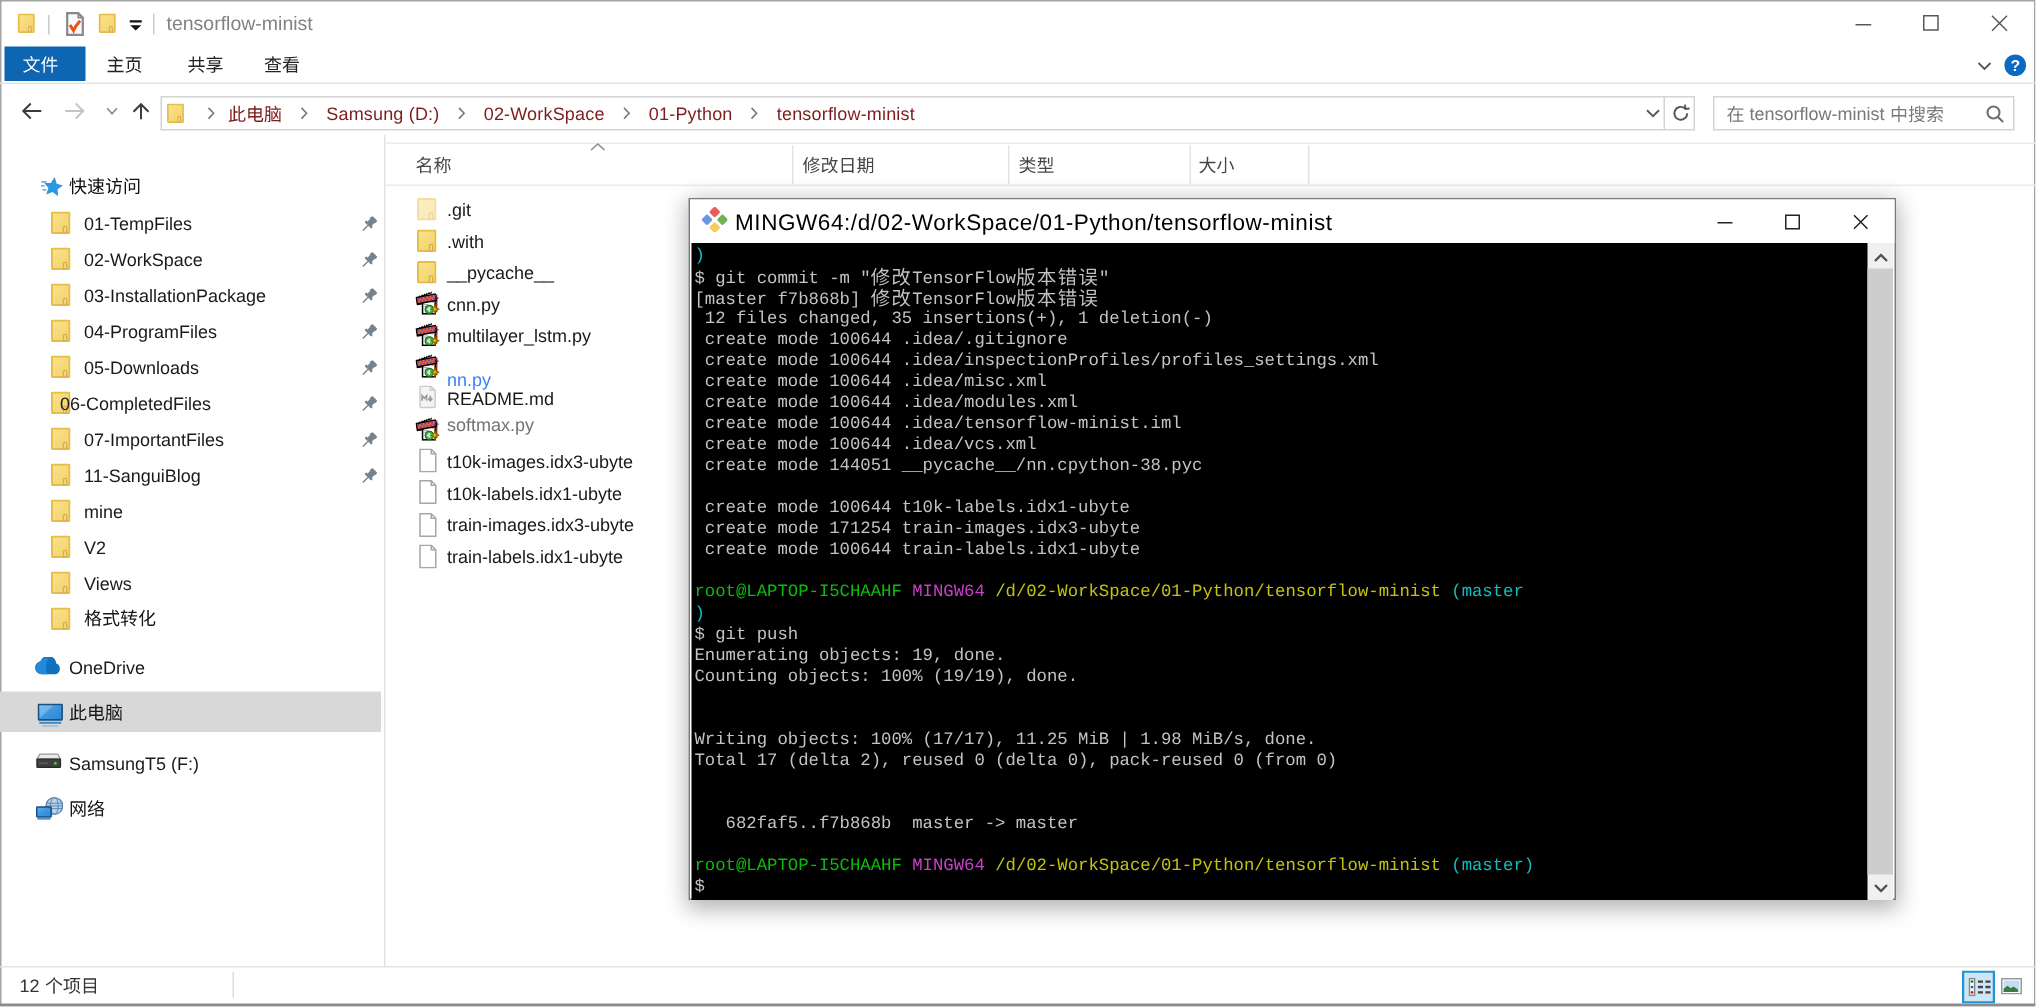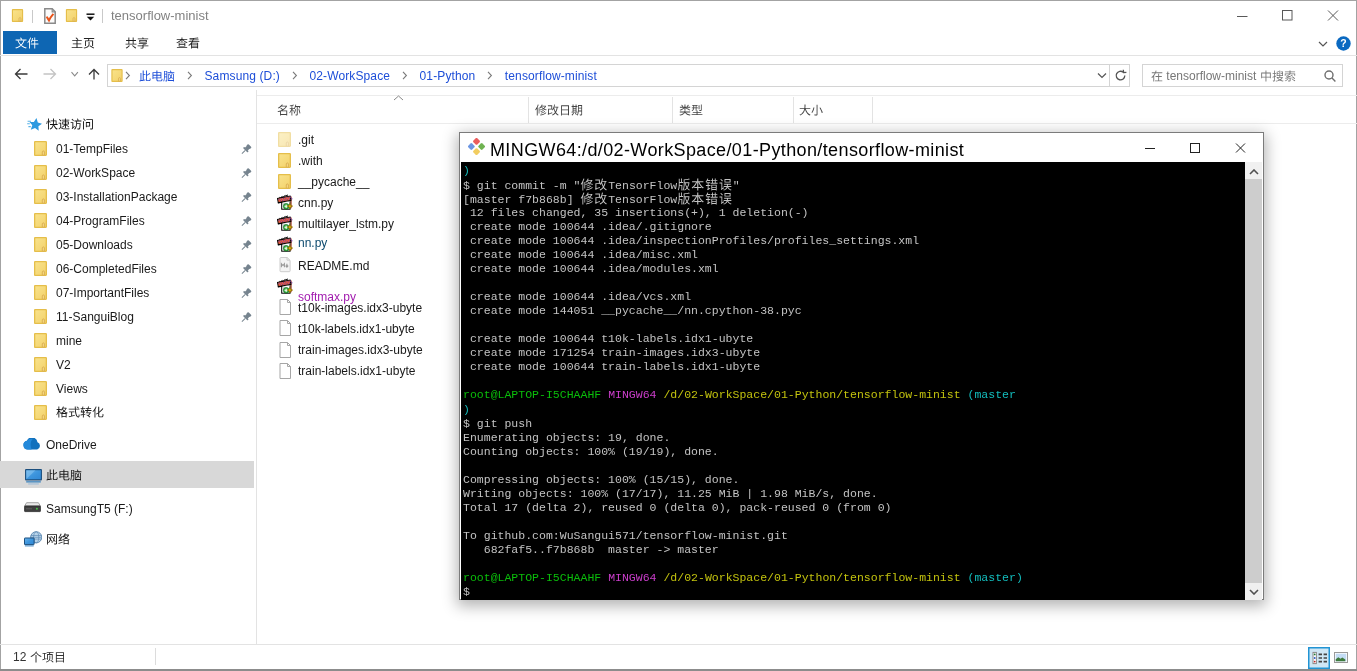--- a/index.html
+++ b/index.html
@@ -84,21 +84,21 @@
 <svg class="abs" style="left:111px;top:69px;opacity:1" width="12" height="13" viewBox="0 0 13 15">
 <defs>
       <linearGradient id="fg" x1="0" y1="0" x2="0.9" y2="1">
 <stop offset="0" stop-color="#f9e38c"></stop>
         <stop offset="1" stop-color="#f3d26c"></stop>
       </linearGradient>
     </defs>
 <rect x="0.65" y="0.65" width="11.7" height="13.7" rx="0.5" fill="url(#fg)" stroke="#e5be4a" stroke-width="1.3"></rect>
 <path d="M8.3 14.2 v-3.2 a1.05 1.05 0 0 1 2.1 0 V14.2 z" fill="#f7dc85" stroke="#d9ad4e" stroke-width="0.9"></path>
 </svg>
-<div class="abs" style="left:125px;top:69px;color:#1d4ed8;letter-spacing:0.12px">
+<div class="abs" style="left:138px;top:69px;color:#7f1d1d;letter-spacing:0.12px">
 <span style="margin-right:8px"><svg style="vertical-align:0px" width="6" height="9" viewBox="0 0 6 9">
         <path d="M1 0.9 l3.4 3.6 L1 8.1" fill="none" stroke="#7a7a7a" stroke-width="1.1"></path>
       </svg></span><svg class="cjk" style="vertical-align:-1.5px" width="36.00" height="12" viewBox="0 0 36.00 12">
       <path fill="currentColor" d="M4.1 4.2H6.4V5.1H4.1ZM3.7 0.5H4.7V10.1L3.7 10.2ZM1.5 2.9H2.4V10.4L1.5 10.6ZM0.5 10.4Q1.3 10.3 2.2 10.1Q3.2 10 4.2 9.8Q5.3 9.6 6.4 9.4L6.4 10.3Q5.4 10.5 4.4 10.7Q3.3 10.9 2.4 11Q1.4 11.2 0.7 11.4ZM10.5 3.1 11.2 3.8Q10.7 4.2 10.1 4.6Q9.5 4.9 8.9 5.3Q8.2 5.6 7.6 5.9Q7.5 5.8 7.4 5.6Q7.3 5.4 7.2 5.2Q7.8 4.9 8.4 4.6Q9 4.2 9.6 3.8Q10.1 3.4 10.5 3.1ZM7 0.5H7.9V9.5Q7.9 10 8 10.1Q8.1 10.3 8.5 10.3Q8.6 10.3 8.8 10.3Q9 10.3 9.3 10.3Q9.6 10.3 9.8 10.3Q10 10.3 10.2 10.3Q10.4 10.3 10.5 10.1Q10.7 9.9 10.7 9.4Q10.8 9 10.8 8.1Q11 8.2 11.2 8.4Q11.5 8.5 11.6 8.5Q11.6 9.5 11.5 10.1Q11.3 10.6 11 10.9Q10.8 11.1 10.2 11.1Q10.1 11.1 9.9 11.1Q9.6 11.1 9.3 11.1Q9 11.1 8.7 11.1Q8.5 11.1 8.4 11.1Q7.8 11.1 7.5 11Q7.2 10.9 7.1 10.5Q7 10.1 7 9.5Z M14 4.8H21.9V5.7H14ZM17.4 0.5H18.4V9.6Q18.4 9.9 18.4 10.1Q18.5 10.3 18.7 10.3Q18.9 10.4 19.2 10.4Q19.3 10.4 19.6 10.4Q19.8 10.4 20.2 10.4Q20.5 10.4 20.8 10.4Q21.1 10.4 21.4 10.4Q21.6 10.4 21.8 10.4Q22.1 10.4 22.3 10.2Q22.5 10.1 22.5 9.6Q22.6 9.2 22.6 8.5Q22.8 8.6 23.1 8.7Q23.3 8.8 23.5 8.9Q23.5 9.8 23.3 10.3Q23.2 10.8 22.8 11.1Q22.5 11.3 21.8 11.3Q21.7 11.3 21.5 11.3Q21.2 11.3 20.8 11.3Q20.5 11.3 20.1 11.3Q19.8 11.3 19.5 11.3Q19.3 11.3 19.2 11.3Q18.5 11.3 18.1 11.2Q17.7 11 17.6 10.6Q17.4 10.2 17.4 9.5ZM14.1 2.2H22.4V8.3H14.1V7.4H21.5V3.1H14.1ZM13.5 2.2H14.4V9H13.5Z M30 4.5 30.6 4Q31 4.6 31.5 5.2Q31.9 5.8 32.4 6.4Q32.8 7 33.2 7.6Q33.5 8.1 33.7 8.6L33.1 9.1Q32.9 8.6 32.5 8.1Q32.2 7.5 31.8 6.9Q31.3 6.3 30.9 5.6Q30.4 5 30 4.5ZM32.8 3.4 33.5 3.6Q33.2 4.8 32.8 5.9Q32.3 7 31.8 7.9Q31.2 8.8 30.5 9.5Q30.4 9.4 30.3 9.3Q30.2 9.2 30.1 9.1Q30 9 29.9 8.9Q30.9 8 31.6 6.5Q32.4 5.1 32.8 3.4ZM28.6 2.3H35.3V3.2H28.6ZM28.9 4.1H29.7V10H34.7V10.9H28.9ZM34.2 4.1H35V11.5H34.2ZM30.9 0.7 31.7 0.5Q31.9 0.9 32.2 1.4Q32.4 1.9 32.6 2.2L31.7 2.5Q31.6 2.2 31.4 1.7Q31.1 1.2 30.9 0.7ZM25.3 0.9H27.9V1.6H25.3ZM27.4 0.9H28.2V10.5Q28.2 10.8 28.1 11Q28 11.2 27.8 11.3Q27.6 11.4 27.4 11.4Q27.1 11.4 26.6 11.4Q26.6 11.3 26.5 11Q26.4 10.8 26.4 10.6Q26.7 10.6 26.9 10.6Q27.2 10.6 27.2 10.6Q27.4 10.6 27.4 10.5ZM25.1 0.9H25.9V5.3Q25.9 6 25.8 6.8Q25.8 7.6 25.7 8.5Q25.6 9.3 25.5 10.1Q25.3 10.9 25 11.6Q24.9 11.5 24.8 11.4Q24.7 11.3 24.6 11.2Q24.4 11.1 24.3 11.1Q24.7 10.2 24.8 9.2Q25 8.2 25 7.2Q25.1 6.2 25.1 5.3ZM25.3 3.7H27.8V4.5H25.3ZM25.3 6.5H27.8V7.3H25.3Z"></path>
     </svg><span style="margin:0 11.5px 0 12px"><svg style="vertical-align:0px" width="6" height="9" viewBox="0 0 6 9">
         <path d="M1 0.9 l3.4 3.6 L1 8.1" fill="none" stroke="#7a7a7a" stroke-width="1.1"></path>
       </svg></span>Samsung (D:)<span style="margin:0 11.5px 0 12px"><svg style="vertical-align:0px" width="6" height="9" viewBox="0 0 6 9">
         <path d="M1 0.9 l3.4 3.6 L1 8.1" fill="none" stroke="#7a7a7a" stroke-width="1.1"></path>
       </svg></span>02-WorkSpace<span style="margin:0 11.5px 0 12px"><svg style="vertical-align:0px" width="6" height="9" viewBox="0 0 6 9">
         <path d="M1 0.9 l3.4 3.6 L1 8.1" fill="none" stroke="#7a7a7a" stroke-width="1.1"></path>
@@ -230,21 +230,21 @@
 <svg class="abs" style="left:34px;top:260.5px;opacity:1" width="13" height="15" viewBox="0 0 13 15">
 <defs>
       <linearGradient id="fg" x1="0" y1="0" x2="0.9" y2="1">
 <stop offset="0" stop-color="#f9e38c"></stop>
         <stop offset="1" stop-color="#f3d26c"></stop>
       </linearGradient>
     </defs>
 <rect x="0.65" y="0.65" width="11.7" height="13.7" rx="0.5" fill="url(#fg)" stroke="#e5be4a" stroke-width="1.3"></rect>
 <path d="M8.3 14.2 v-3.2 a1.05 1.05 0 0 1 2.1 0 V14.2 z" fill="#f7dc85" stroke="#d9ad4e" stroke-width="0.9"></path>
 </svg>
-<div class="abs" style="left:56px;top:262px">06-CompletedFiles</div>
+<div class="abs" style="left:40px;top:262px">06-CompletedFiles</div>
 <svg class="abs" style="left:239px;top:263px" width="13.5" height="13.5" viewBox="0 0 13 13">
 <g transform="rotate(45 6.5 6.5)" fill="#75838e">
 <rect x="4.1" y="0.8" width="4.8" height="2.6" rx="0.9"></rect>
 <rect x="4.6" y="2.6" width="3.8" height="3.4"></rect>
 <rect x="3.4" y="5.6" width="6.2" height="1.6" rx="0.7"></rect>
 <rect x="6.1" y="7.2" width="0.9" height="4.6"></rect>
 </g>
   </svg>
 <svg class="abs" style="left:34px;top:284.5px;opacity:1" width="13" height="15" viewBox="0 0 13 15">
 <defs>
@@ -502,21 +502,21 @@
         <rect x="9.65" y="5.55" width="1.15" height="1.15"></rect>
         <rect x="11.95" y="5.55" width="1.15" height="1.15"></rect>
         <rect x="14.25" y="5.55" width="1.15" height="1.15"></rect>
       </g>
 <path d="M0.4 7.25 h4.5 v1.1 h-4.5 z" fill="#000"></path>
 </g>
 <circle cx="9.2" cy="12.3" r="2.8" fill="#3fae49" stroke="#0c6b1c" stroke-width="0.7"></circle>
 <path d="M9.2 10.7 v3.2 M7.6 12.3 h3.2" stroke="#d9f7dc" stroke-width="1.2"></path>
 <path d="M12.9 9.4 l0.72 1.98 1.98 0.72 -1.98 0.72 -0.72 1.98 -0.72-1.98 -1.98-0.72 1.98-0.72 z" fill="#fac80a" stroke="#8a6d00" stroke-width="0.8"></path>
 </svg>
-<div class="abs" style="left:298px;top:236px;color:#0c4a6e">nn.py</div>
+<div class="abs" style="left:298px;top:246px;color:#3b82f6">nn.py</div>
 <svg class="abs" style="left:277px;top:257.42px" width="16" height="16" viewBox="0 0 16 16">
 <path d="M3 1.2 a0.9 0.9 0 0 1 0.9-0.7 h6.3 l2.9 2.9 v10.4 a0.9 0.9 0 0 1-0.9 0.9 h-8.3 a0.9 0.9 0 0 1-0.9-0.9 z" fill="#f4f4f4" stroke="#cccccc" stroke-width="1"></path>
 <path d="M10 0.6 v2.6 h2.9" fill="none" stroke="#cccccc" stroke-width="1"></path>
 <path d="M4.4 10.2 V6.8 l1.5 1.7 1.5-1.7 v3.4" fill="none" stroke="#9a9a9a" stroke-width="1.1"></path>
 <path d="M9.9 6.8 v3.2 m-1.3-1.4 l1.3 1.5 1.3-1.5" fill="none" stroke="#9a9a9a" stroke-width="1.1"></path>
 </svg>
 <div class="abs" style="left:298px;top:258.9px;color:#191919">README.md</div>
 <svg class="abs" style="left:277px;top:278.44px" width="16" height="16" viewBox="0 0 16 16">
 <rect x="4.7" y="3.4" width="8.4" height="11.8" fill="#fff" stroke="#000" stroke-width="1"></rect>
 <path d="M13.6 2.4 h1 v11.8 h-1 z" fill="#9b3016"></path>
@@ -537,21 +537,21 @@
         <rect x="9.65" y="5.55" width="1.15" height="1.15"></rect>
         <rect x="11.95" y="5.55" width="1.15" height="1.15"></rect>
         <rect x="14.25" y="5.55" width="1.15" height="1.15"></rect>
       </g>
 <path d="M0.4 7.25 h4.5 v1.1 h-4.5 z" fill="#000"></path>
 </g>
 <circle cx="9.2" cy="12.3" r="2.8" fill="#3fae49" stroke="#0c6b1c" stroke-width="0.7"></circle>
 <path d="M9.2 10.7 v3.2 M7.6 12.3 h3.2" stroke="#d9f7dc" stroke-width="1.2"></path>
 <path d="M12.9 9.4 l0.72 1.98 1.98 0.72 -1.98 0.72 -0.72 1.98 -0.72-1.98 -1.98-0.72 1.98-0.72 z" fill="#fac80a" stroke="#8a6d00" stroke-width="0.8"></path>
 </svg>
-<div class="abs" style="left:298px;top:290px;color:#a21caf">softmax.py</div>
+<div class="abs" style="left:298px;top:276px;color:#737373">softmax.py</div>
 <svg class="abs" style="left:277px;top:299.46000000000004px" width="16" height="16" viewBox="0 0 16 16">
 <path d="M3 0.5 h7.5 l3 3 v12 h-10.5 z" fill="#fff" stroke="#a6a6a6" stroke-width="1"></path>
 <path d="M10.5 0.5 v3 h3" fill="none" stroke="#a6a6a6" stroke-width="1"></path>
 </svg>
 <div class="abs" style="left:298px;top:301.0px;color:#191919">t10k-images.idx3-ubyte</div>
 <svg class="abs" style="left:277px;top:320.48px" width="16" height="16" viewBox="0 0 16 16">
 <path d="M3 0.5 h7.5 l3 3 v12 h-10.5 z" fill="#fff" stroke="#a6a6a6" stroke-width="1"></path>
 <path d="M10.5 0.5 v3 h3" fill="none" stroke="#a6a6a6" stroke-width="1"></path>
 </svg>
 <div class="abs" style="left:298px;top:322.0px;color:#191919">t10k-labels.idx1-ubyte</div>
@@ -589,21 +589,21 @@
 <div id="term">
 <div id="tbar"></div>
 <svg class="abs" style="left:8px;top:5px" width="17" height="17" viewBox="0 0 34 34">
 <g transform="rotate(45 17 17)">
 <rect x="4.2" y="4.2" width="11" height="11" rx="2.4" fill="#ea5d5d"></rect>
 <rect x="18.8" y="4.2" width="11" height="11" rx="2.4" fill="#6fb351"></rect>
 <rect x="4.2" y="18.8" width="11" height="11" rx="2.4" fill="#6b96e3"></rect>
 <rect x="18.8" y="18.8" width="11" height="11" rx="2.4" fill="#f2cd60"></rect>
 </g>
     </svg>
-<div class="abs" style="left:30px;top:7px;font-size:18px;color:#000;letter-spacing:0.38px">MINGW64:/d/02-WorkSpace/01-Python/tensorflow-minist</div>
+<div class="abs" style="left:30px;top:7px;font-size:15px;color:#000;letter-spacing:0.38px">MINGW64:/d/02-WorkSpace/01-Python/tensorflow-minist</div>
 <svg class="abs" style="left:680px;top:8px" width="112" height="14" viewBox="0 0 112 14">
 <path d="M5 7.5 h10" stroke="#222" stroke-width="1"></path>
 <rect x="50.5" y="2.5" width="9" height="9" fill="none" stroke="#222" stroke-width="1"></rect>
 <path d="M96 2.5 l9 9 M105 2.5 l-9 9" stroke="#222" stroke-width="1"></path>
 </svg>
 <div id="tbody">
 <div class="tl" style="top:1.50px"><span class="c">)</span></div>
 <div class="tl" style="top:15.56px"><span>$ git commit -m "</span><svg class="cjk" width="27.68" height="13" viewBox="0 0 27.68 13">
           <path fill="currentColor" d="M9.5 6.4 10.2 6.7Q9.8 7.1 9.3 7.5Q8.7 7.9 8.1 8.1Q7.5 8.4 6.9 8.6Q6.8 8.5 6.6 8.3Q6.5 8.2 6.3 8.1Q6.9 7.9 7.5 7.6Q8.1 7.4 8.6 7.1Q9.1 6.8 9.5 6.4ZM10.7 7.7 11.5 8Q11 8.6 10.3 9Q9.6 9.5 8.7 9.8Q7.9 10.2 7 10.4Q6.9 10.3 6.8 10.1Q6.6 9.9 6.5 9.7Q7.3 9.6 8.1 9.3Q8.9 9 9.6 8.6Q10.3 8.2 10.7 7.7ZM12 9.1 12.8 9.5Q12.2 10.2 11.2 10.8Q10.2 11.4 8.9 11.8Q7.7 12.2 6.3 12.4Q6.2 12.3 6.1 12Q5.9 11.8 5.8 11.7Q7.1 11.5 8.3 11.1Q9.5 10.8 10.4 10.3Q11.4 9.8 12 9.1ZM7.8 0.5 8.7 0.7Q8.2 1.9 7.5 2.9Q6.8 4 6 4.7Q5.9 4.6 5.8 4.5Q5.6 4.4 5.5 4.3Q5.3 4.2 5.2 4.1Q6 3.5 6.7 2.5Q7.4 1.6 7.8 0.5ZM7.6 1.9H11.7V2.8H7.1ZM7.4 2.4Q7.8 3.2 8.6 3.9Q9.3 4.6 10.5 5.2Q11.6 5.7 13 6Q13 6.1 12.9 6.3Q12.8 6.4 12.7 6.6Q12.6 6.7 12.5 6.8Q11 6.5 9.9 5.9Q8.8 5.2 8 4.5Q7.3 3.7 6.8 2.9ZM4.4 4.1H5.2V10.4H4.4ZM3.5 0.6 4.4 0.8Q4 2 3.5 3.1Q3 4.2 2.4 5.2Q1.8 6.1 1.2 6.9Q1.1 6.8 1.1 6.6Q1 6.4 0.9 6.2Q0.8 6 0.7 5.9Q1.2 5.3 1.8 4.4Q2.3 3.6 2.7 2.6Q3.2 1.6 3.5 0.6ZM2.4 3.8 3.3 2.9 3.3 2.9V12.5H2.4ZM11.6 1.9H11.8L11.9 1.9L12.5 2.2Q12.1 3.2 11.4 4Q10.7 4.8 9.8 5.3Q8.9 5.9 7.8 6.3Q6.8 6.7 5.7 6.9Q5.7 6.7 5.5 6.5Q5.4 6.3 5.2 6.1Q6.3 6 7.2 5.6Q8.2 5.3 9.1 4.8Q9.9 4.3 10.6 3.6Q11.2 2.9 11.6 2.1Z M21.6 2.9H26.6V3.8H21.6ZM22 0.5 23 0.7Q22.7 1.9 22.4 3Q22 4.2 21.5 5.2Q21.1 6.1 20.5 6.9Q20.4 6.8 20.3 6.7Q20.2 6.5 20 6.4Q19.9 6.3 19.8 6.2Q20.3 5.5 20.7 4.6Q21.2 3.7 21.5 2.7Q21.8 1.6 22 0.5ZM24.8 3.5 25.8 3.6Q25.5 5.8 24.8 7.5Q24.1 9.2 23 10.5Q21.9 11.7 20.3 12.5Q20.2 12.4 20.1 12.2Q20 12.1 19.9 11.9Q19.8 11.8 19.7 11.6Q21.3 10.9 22.3 9.8Q23.3 8.7 23.9 7.1Q24.5 5.5 24.8 3.5ZM22 3.8Q22.3 5.5 23 7.1Q23.6 8.7 24.5 9.8Q25.5 11 26.8 11.6Q26.7 11.7 26.6 11.8Q26.5 12 26.4 12.1Q26.2 12.3 26.2 12.4Q24.8 11.7 23.8 10.5Q22.8 9.2 22.2 7.6Q21.5 5.9 21.1 3.9ZM15.4 11.9 15.3 10.9 15.7 10.5 19.9 9Q19.9 9.2 19.9 9.5Q19.9 9.8 20 9.9Q18.8 10.3 18.1 10.6Q17.3 11 16.8 11.2Q16.3 11.4 16 11.5Q15.8 11.6 15.6 11.7Q15.5 11.8 15.4 11.9ZM15.4 11.9Q15.4 11.7 15.3 11.5Q15.3 11.3 15.2 11.1Q15.1 11 15 10.8Q15.2 10.8 15.3 10.6Q15.4 10.5 15.4 10.1V5.2H16.4V11.1Q16.4 11.1 16.3 11.1Q16.2 11.2 16.1 11.2Q15.9 11.3 15.7 11.4Q15.6 11.5 15.5 11.6Q15.4 11.7 15.4 11.9ZM15.3 1.4H19.9V6.1H15.7V5.2H18.9V2.4H15.3Z"></path>
         </svg><span>TensorFlow</span><svg class="cjk" width="55.36" height="13" viewBox="0 0 55.36 13">
@@ -612,34 +612,33 @@
 <div class="tl" style="top:29.62px"><span>[master f7b868b] </span><svg class="cjk" width="27.68" height="13" viewBox="0 0 27.68 13">
           <path fill="currentColor" d="M9.5 6.4 10.2 6.7Q9.8 7.1 9.3 7.5Q8.7 7.9 8.1 8.1Q7.5 8.4 6.9 8.6Q6.8 8.5 6.6 8.3Q6.5 8.2 6.3 8.1Q6.9 7.9 7.5 7.6Q8.1 7.4 8.6 7.1Q9.1 6.8 9.5 6.4ZM10.7 7.7 11.5 8Q11 8.6 10.3 9Q9.6 9.5 8.7 9.8Q7.9 10.2 7 10.4Q6.9 10.3 6.8 10.1Q6.6 9.9 6.5 9.7Q7.3 9.6 8.1 9.3Q8.9 9 9.6 8.6Q10.3 8.2 10.7 7.7ZM12 9.1 12.8 9.5Q12.2 10.2 11.2 10.8Q10.2 11.4 8.9 11.8Q7.7 12.2 6.3 12.4Q6.2 12.3 6.1 12Q5.9 11.8 5.8 11.7Q7.1 11.5 8.3 11.1Q9.5 10.8 10.4 10.3Q11.4 9.8 12 9.1ZM7.8 0.5 8.7 0.7Q8.2 1.9 7.5 2.9Q6.8 4 6 4.7Q5.9 4.6 5.8 4.5Q5.6 4.4 5.5 4.3Q5.3 4.2 5.2 4.1Q6 3.5 6.7 2.5Q7.4 1.6 7.8 0.5ZM7.6 1.9H11.7V2.8H7.1ZM7.4 2.4Q7.8 3.2 8.6 3.9Q9.3 4.6 10.5 5.2Q11.6 5.7 13 6Q13 6.1 12.9 6.3Q12.8 6.4 12.7 6.6Q12.6 6.7 12.5 6.8Q11 6.5 9.9 5.9Q8.8 5.2 8 4.5Q7.3 3.7 6.8 2.9ZM4.4 4.1H5.2V10.4H4.4ZM3.5 0.6 4.4 0.8Q4 2 3.5 3.1Q3 4.2 2.4 5.2Q1.8 6.1 1.2 6.9Q1.1 6.8 1.1 6.6Q1 6.4 0.9 6.2Q0.8 6 0.7 5.9Q1.2 5.3 1.8 4.4Q2.3 3.6 2.7 2.6Q3.2 1.6 3.5 0.6ZM2.4 3.8 3.3 2.9 3.3 2.9V12.5H2.4ZM11.6 1.9H11.8L11.9 1.9L12.5 2.2Q12.1 3.2 11.4 4Q10.7 4.8 9.8 5.3Q8.9 5.9 7.8 6.3Q6.8 6.7 5.7 6.9Q5.7 6.7 5.5 6.5Q5.4 6.3 5.2 6.1Q6.3 6 7.2 5.6Q8.2 5.3 9.1 4.8Q9.9 4.3 10.6 3.6Q11.2 2.9 11.6 2.1Z M21.6 2.9H26.6V3.8H21.6ZM22 0.5 23 0.7Q22.7 1.9 22.4 3Q22 4.2 21.5 5.2Q21.1 6.1 20.5 6.9Q20.4 6.8 20.3 6.7Q20.2 6.5 20 6.4Q19.9 6.3 19.8 6.2Q20.3 5.5 20.7 4.6Q21.2 3.7 21.5 2.7Q21.8 1.6 22 0.5ZM24.8 3.5 25.8 3.6Q25.5 5.8 24.8 7.5Q24.1 9.2 23 10.5Q21.9 11.7 20.3 12.5Q20.2 12.4 20.1 12.2Q20 12.1 19.9 11.9Q19.8 11.8 19.7 11.6Q21.3 10.9 22.3 9.8Q23.3 8.7 23.9 7.1Q24.5 5.5 24.8 3.5ZM22 3.8Q22.3 5.5 23 7.1Q23.6 8.7 24.5 9.8Q25.5 11 26.8 11.6Q26.7 11.7 26.6 11.8Q26.5 12 26.4 12.1Q26.2 12.3 26.2 12.4Q24.8 11.7 23.8 10.5Q22.8 9.2 22.2 7.6Q21.5 5.9 21.1 3.9ZM15.4 11.9 15.3 10.9 15.7 10.5 19.9 9Q19.9 9.2 19.9 9.5Q19.9 9.8 20 9.9Q18.8 10.3 18.1 10.6Q17.3 11 16.8 11.2Q16.3 11.4 16 11.5Q15.8 11.6 15.6 11.7Q15.5 11.8 15.4 11.9ZM15.4 11.9Q15.4 11.7 15.3 11.5Q15.3 11.3 15.2 11.1Q15.1 11 15 10.8Q15.2 10.8 15.3 10.6Q15.4 10.5 15.4 10.1V5.2H16.4V11.1Q16.4 11.1 16.3 11.1Q16.2 11.2 16.1 11.2Q15.9 11.3 15.7 11.4Q15.6 11.5 15.5 11.6Q15.4 11.7 15.4 11.9ZM15.3 1.4H19.9V6.1H15.7V5.2H18.9V2.4H15.3Z"></path>
         </svg><span>TensorFlow</span><svg class="cjk" width="55.36" height="13" viewBox="0 0 55.36 13">
           <path fill="currentColor" d="M2.2 4.1H6.1V5H2.2ZM7.2 4.3H11.9V5.2H7.2ZM4.1 0.5H5V4.6H4.1ZM2.2 6.9H5.3V12.5H4.4V7.8H2.2ZM1.8 0.8H2.7V5.9Q2.7 6.8 2.6 7.7Q2.6 8.6 2.5 9.4Q2.4 10.3 2.1 11.1Q1.9 11.8 1.5 12.5Q1.4 12.4 1.3 12.3Q1.2 12.2 1.1 12.1Q0.9 12 0.8 11.9Q1.1 11.3 1.3 10.6Q1.5 9.8 1.6 9.1Q1.7 8.3 1.7 7.5Q1.8 6.7 1.8 6ZM11.6 4.3H11.8L12 4.3L12.5 4.4Q12.2 6.6 11.6 8.1Q10.9 9.7 9.9 10.8Q8.9 11.9 7.7 12.5Q7.6 12.4 7.5 12.2Q7.4 12.1 7.3 12Q7.2 11.8 7.1 11.7Q8.2 11.2 9.2 10.2Q10.1 9.2 10.7 7.8Q11.4 6.3 11.6 4.5ZM8.6 4.9Q8.9 6.5 9.5 7.8Q10 9.2 10.9 10.2Q11.8 11.2 12.9 11.7Q12.8 11.8 12.7 12Q12.6 12.1 12.5 12.2Q12.4 12.4 12.3 12.5Q11.1 11.9 10.2 10.8Q9.3 9.7 8.8 8.2Q8.2 6.8 7.9 5ZM12.1 0.6 12.7 1.5Q12 1.6 11 1.8Q10 1.9 9 2.1Q7.9 2.2 7 2.2Q6.9 2.1 6.9 1.8Q6.8 1.6 6.7 1.4Q7.7 1.3 8.7 1.2Q9.7 1.1 10.6 0.9Q11.5 0.8 12.1 0.6ZM6.7 1.4H7.6V5.9Q7.6 6.7 7.6 7.6Q7.6 8.5 7.4 9.3Q7.3 10.2 7 11Q6.8 11.8 6.4 12.5Q6.3 12.5 6.1 12.4Q6 12.3 5.8 12.2Q5.7 12.1 5.6 12Q6 11.3 6.2 10.6Q6.4 9.8 6.5 9Q6.6 8.2 6.7 7.4Q6.7 6.6 6.7 5.9Z M15.1 3.3H26.4V4.2H15.1ZM17.2 9.1H24.3V10H17.2ZM20.2 0.5H21.3V12.5H20.2ZM19.3 3.6 20.2 3.9Q19.7 5.2 19 6.5Q18.2 7.7 17.3 8.7Q16.5 9.7 15.5 10.4Q15.4 10.3 15.3 10.1Q15.1 10 15 9.9Q14.9 9.7 14.7 9.6Q15.7 9 16.6 8.1Q17.4 7.1 18.1 6Q18.9 4.8 19.3 3.6ZM22.2 3.6Q22.6 4.8 23.3 6Q24 7.1 24.9 8Q25.8 9 26.8 9.5Q26.7 9.6 26.5 9.8Q26.4 9.9 26.3 10.1Q26.1 10.2 26 10.4Q25 9.7 24.1 8.7Q23.2 7.7 22.5 6.5Q21.8 5.2 21.3 3.9Z M30.4 0.6 31.3 0.8Q31 1.5 30.7 2.2Q30.3 2.9 29.9 3.5Q29.5 4.1 29.1 4.6Q29 4.5 29 4.3Q28.9 4.1 28.8 3.9Q28.7 3.8 28.6 3.7Q29.2 3.1 29.6 2.3Q30.1 1.5 30.4 0.6ZM30.1 2.1H33.3V3H29.9ZM30.6 12.3 30.4 11.4 30.8 11.1 33.1 9.8Q33.1 10 33.2 10.3Q33.3 10.5 33.3 10.7Q32.5 11.1 32 11.4Q31.5 11.7 31.2 11.9Q30.9 12 30.8 12.1Q30.7 12.2 30.6 12.3ZM29.5 4.3H33.1V5.2H29.5ZM28.9 7H33.4V7.9H28.9ZM30.6 12.3Q30.5 12.2 30.5 12Q30.4 11.9 30.3 11.7Q30.2 11.6 30.1 11.5Q30.3 11.4 30.5 11.1Q30.7 10.9 30.7 10.4V4.6H31.6V11.3Q31.6 11.3 31.5 11.4Q31.3 11.5 31.1 11.7Q30.9 11.8 30.7 12Q30.6 12.2 30.6 12.3ZM33.9 2.2H40.3V3.1H33.9ZM33.6 4.8H40.6V5.7H33.6ZM34.8 8.9H39.2V9.7H34.8ZM34.8 11.1H39.1V11.9H34.8ZM34.3 6.8H39.7V12.4H38.8V7.6H35.2V12.4H34.3ZM35.1 0.5H36V5.4H35.1ZM37.8 0.5H38.7V5.4H37.8Z M48.4 2V3.8H52.6V2ZM47.5 1.1H53.6V4.6H47.5ZM47.1 5.8H53.9V6.7H47.1ZM46.7 8.1H54.4V9H46.7ZM50.9 8.6Q51.3 9.8 52.3 10.6Q53.2 11.4 54.5 11.7Q54.4 11.8 54.3 11.9Q54.2 12.1 54.1 12.2Q53.9 12.4 53.9 12.5Q52.5 12.1 51.5 11.1Q50.6 10.2 50.1 8.8ZM50 6.3H51Q50.9 7.6 50.7 8.5Q50.5 9.5 50.1 10.3Q49.7 11 48.9 11.6Q48.1 12.1 46.9 12.5Q46.8 12.4 46.7 12.2Q46.6 12.1 46.5 11.9Q46.4 11.8 46.3 11.7Q47.5 11.4 48.2 10.9Q48.9 10.4 49.3 9.8Q49.7 9.1 49.8 8.3Q50 7.4 50 6.3ZM43.3 1.5 43.9 0.9Q44.3 1.2 44.7 1.5Q45 1.9 45.4 2.2Q45.7 2.5 45.9 2.8L45.2 3.5Q45 3.2 44.7 2.9Q44.4 2.5 44 2.2Q43.6 1.8 43.3 1.5ZM42.5 4.6H44.8V5.5H42.5ZM44.4 12.1 44.2 11.2 44.5 10.8 46.7 9.3Q46.8 9.5 46.9 9.8Q46.9 10 47 10.2Q46.2 10.7 45.7 11Q45.2 11.4 45 11.6Q44.7 11.8 44.6 11.9Q44.5 12 44.4 12.1ZM44.4 12.1Q44.4 12 44.3 11.8Q44.2 11.6 44.1 11.5Q44 11.3 43.9 11.2Q44 11.1 44.2 10.9Q44.4 10.6 44.4 10.2V4.6H45.3V11.1Q45.3 11.1 45.2 11.2Q45 11.3 44.9 11.5Q44.7 11.6 44.5 11.8Q44.4 12 44.4 12.1Z"></path>
         </svg></div>
 <div class="tl" style="top:43.68px"><span> 12 files changed, 35 insertions(+), 1 deletion(-)</span></div>
 <div class="tl" style="top:57.74px"><span> create mode 100644 .idea/.gitignore</span></div>
 <div class="tl" style="top:71.80px"><span> create mode 100644 .idea/inspectionProfiles/profiles_settings.xml</span></div>
 <div class="tl" style="top:85.86px"><span> create mode 100644 .idea/misc.xml</span></div>
 <div class="tl" style="top:99.92px"><span> create mode 100644 .idea/modules.xml</span></div>
+<div class="tl" style="top:113.98px"><span> create mode 100644 .idea/tensorflow-minist.iml</span></div>
 <div class="tl" style="top:128.04px"><span> create mode 100644 .idea/vcs.xml</span></div>
 <div class="tl" style="top:142.10px"><span> create mode 144051 __pycache__/nn.cpython-38.pyc</span></div>
 <div class="tl" style="top:170.22px"><span> create mode 100644 t10k-labels.idx1-ubyte</span></div>
 <div class="tl" style="top:184.28px"><span> create mode 171254 train-images.idx3-ubyte</span></div>
 <div class="tl" style="top:198.34px"><span> create mode 100644 train-labels.idx1-ubyte</span></div>
 <div class="tl" style="top:226.46px"><span class="g">root@LAPTOP-I5CHAAHF</span><span> </span><span class="m">MINGW64</span><span> </span><span class="y">/d/02-WorkSpace/01-Python/tensorflow-minist</span><span> </span><span class="c">(master</span></div>
 <div class="tl" style="top:240.52px"><span class="c">)</span></div>
 <div class="tl" style="top:254.58px"><span>$ git push</span></div>
 <div class="tl" style="top:268.64px"><span>Enumerating objects: 19, done.</span></div>
 <div class="tl" style="top:282.70px"><span>Counting objects: 100% (19/19), done.</span></div>
-<div class="tl" style="top:310.82px"><span>Compressing objects: 100% (15/15), done.</span></div>
 <div class="tl" style="top:324.88px"><span>Writing objects: 100% (17/17), 11.25 MiB | 1.98 MiB/s, done.</span></div>
 <div class="tl" style="top:338.94px"><span>Total 17 (delta 2), reused 0 (delta 0), pack-reused 0 (from 0)</span></div>
-<div class="tl" style="top:367.06px"><span>To github.com:WuSangui571/tensorflow-minist.git</span></div>
 <div class="tl" style="top:381.12px"><span>   682faf5..f7b868b  master -&gt; master</span></div>
 <div class="tl" style="top:409.24px"><span class="g">root@LAPTOP-I5CHAAHF</span><span> </span><span class="m">MINGW64</span><span> </span><span class="y">/d/02-WorkSpace/01-Python/tensorflow-minist</span><span> </span><span class="c">(master)</span></div>
 <div class="tl" style="top:423.30px"><span>$</span></div>
 </div>
 <div id="tscroll"></div>
 <svg class="abs" style="right:4px;top:36px" width="10" height="6" viewBox="0 0 10 6">
       <path d="M1 5 l4-4 4 4" fill="none" stroke="#505050" stroke-width="1.6"></path>
     </svg>
 <div class="abs" style="right:1px;top:46px;width:17px;height:404px;background:#cdcdcd"></div>
 <svg class="abs" style="right:4px;top:456px" width="10" height="6" viewBox="0 0 10 6">

